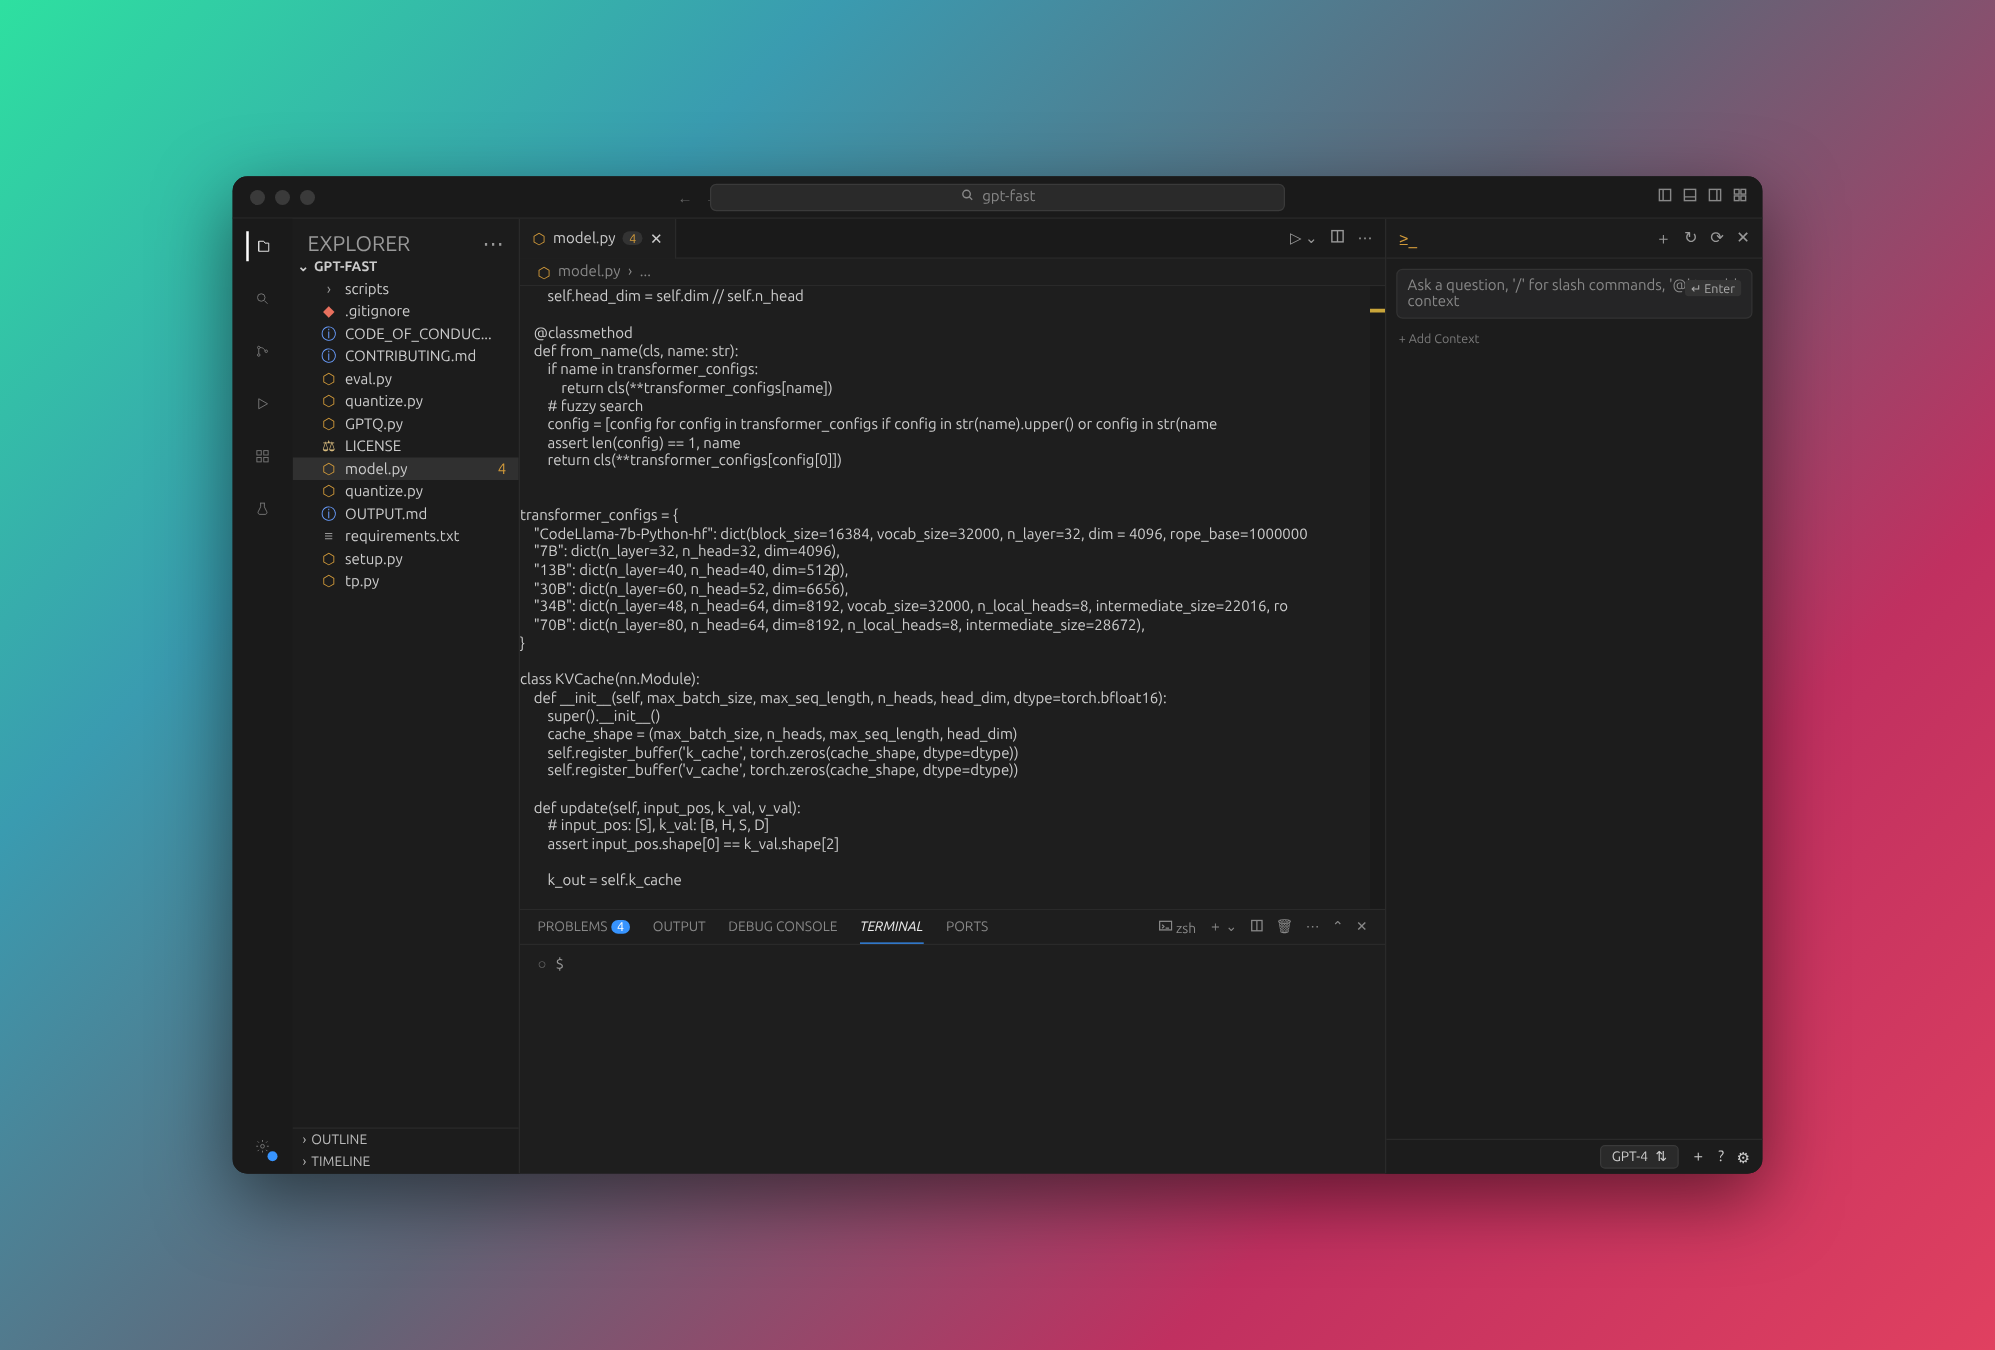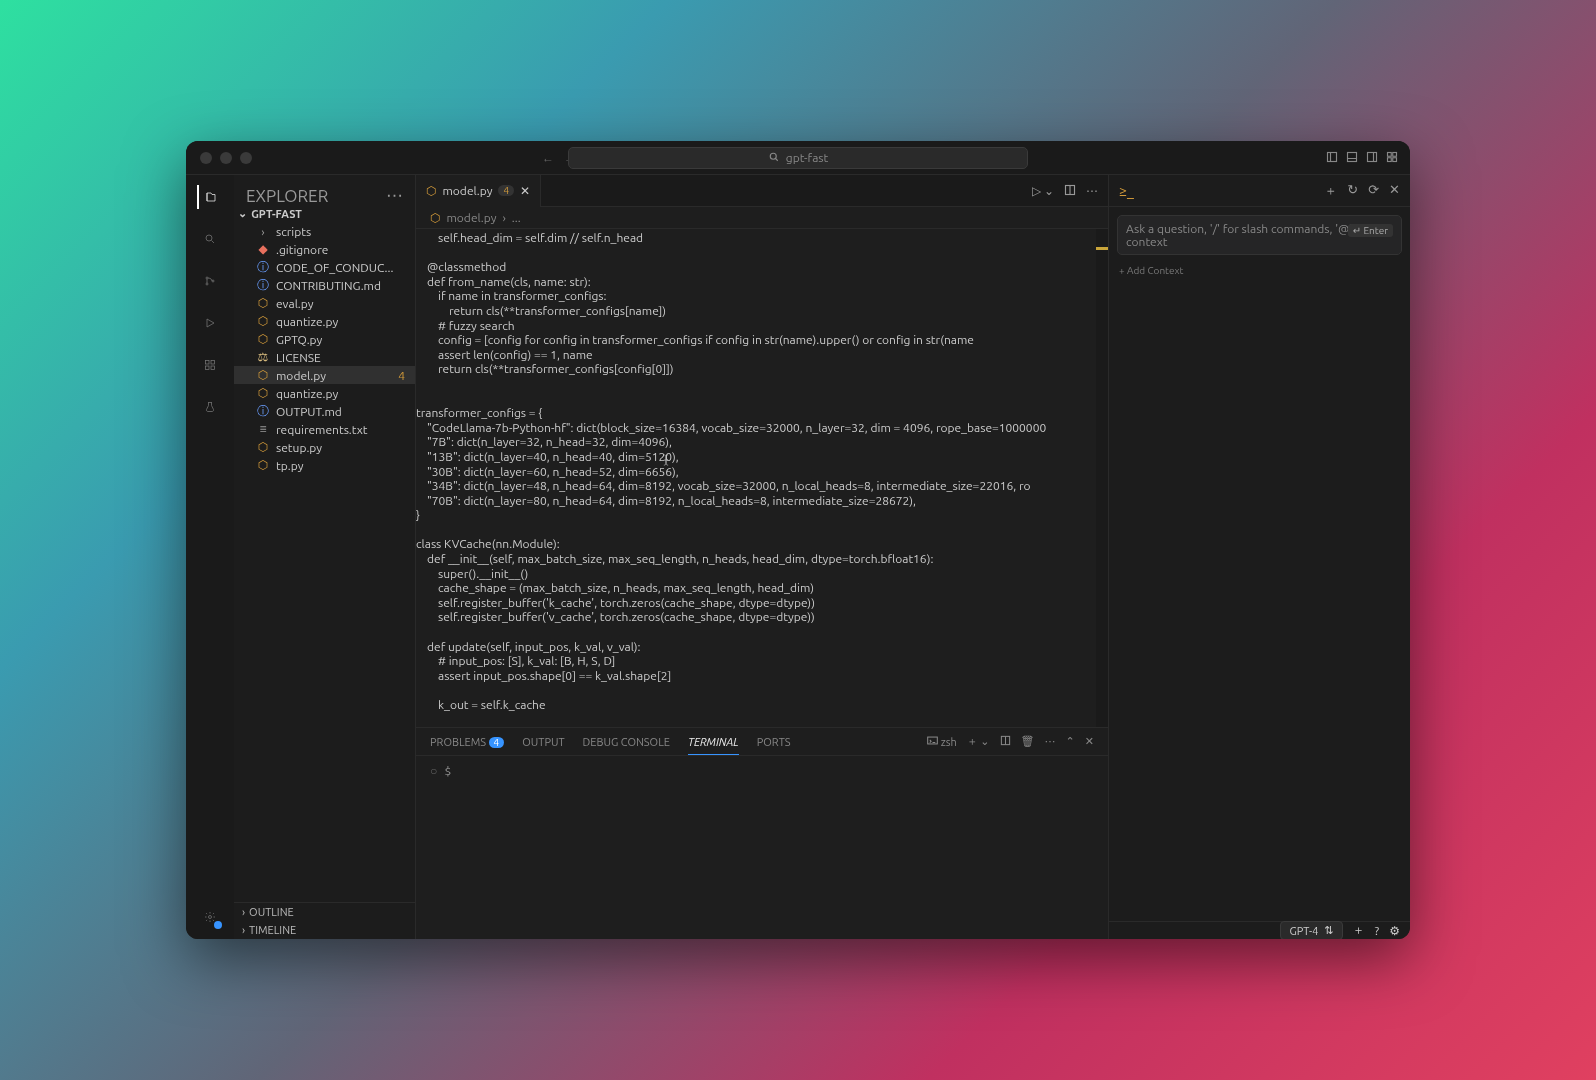--- a/index.html
+++ b/index.html
@@ -69,21 +69,21 @@
 .pbody { flex:1; padding:8px 14px; font-family:Menlo,Consolas,monospace; font-size:12px; color:#999; }
 .ai { width:302px; background:#1c1c1c; border-left:1px solid #2a2a2a; display:flex; flex-direction:column; }
 .ai-hdr { height:32px; display:flex; align-items:center; padding:0 10px; gap:10px;
   border-bottom:1px solid #2a2a2a; color:#d29a3a; font-size:14px; }
 .ai-hdr .tools { margin-left:auto; display:flex; gap:10px; color:#999; font-size:13px; }
 .ai-input { margin:8px; background:#252526; border:1px solid #333; border-radius:5px;
   padding:6px 8px; min-height:34px; font-size:12px; color:#888; position:relative; }
 .ai-ctx { color:#7a7a7a; font-size:10px; margin:2px 10px; }
 .ai-enter { position:absolute; right:8px; top:8px; background:#333; border-radius:3px;
   padding:1px 5px; font-size:10px; color:#aaa; }
-.status { height:18px; border-top:1px solid #2a2a2a; display:flex; align-items:center;
+.status { height:28px; border-top:1px solid #2a2a2a; display:flex; align-items:center;
   justify-content:flex-end; padding:0 10px; gap:10px; }
 .model { background:#2a2a2a; border:1px solid #3a3a3a; border-radius:4px; padding:2px 8px;
   font-size:11px; display:flex; align-items:center; gap:6px; }
 svg { width:1em; height:1em; stroke:currentColor; fill:none; stroke-width:1.5; }
 .fi-py{color:#d29a3a;} .fi-md{color:#6a9eff;} .fi-txt{color:#999;}
 .fi-git{color:#e8705e;} .fi-lic{color:#d7ba7d;}
 </style>
 </head>
 <body>
 

